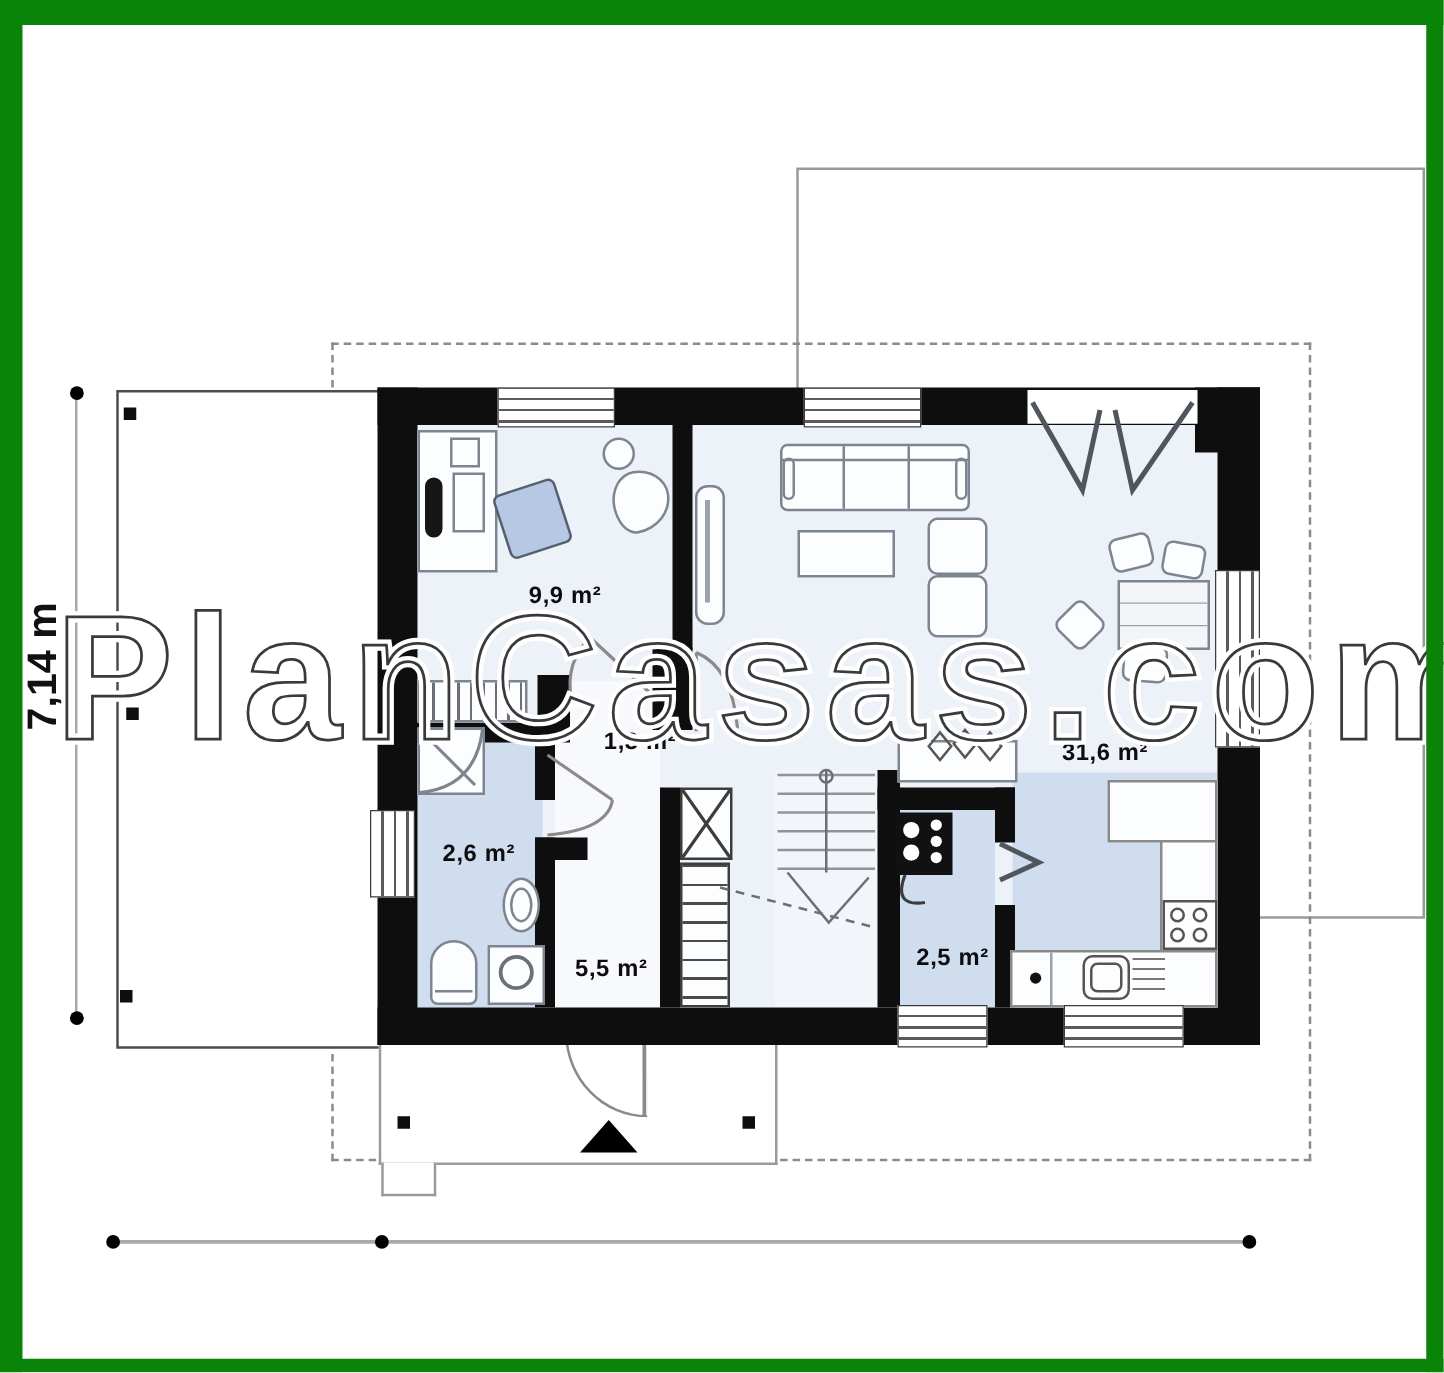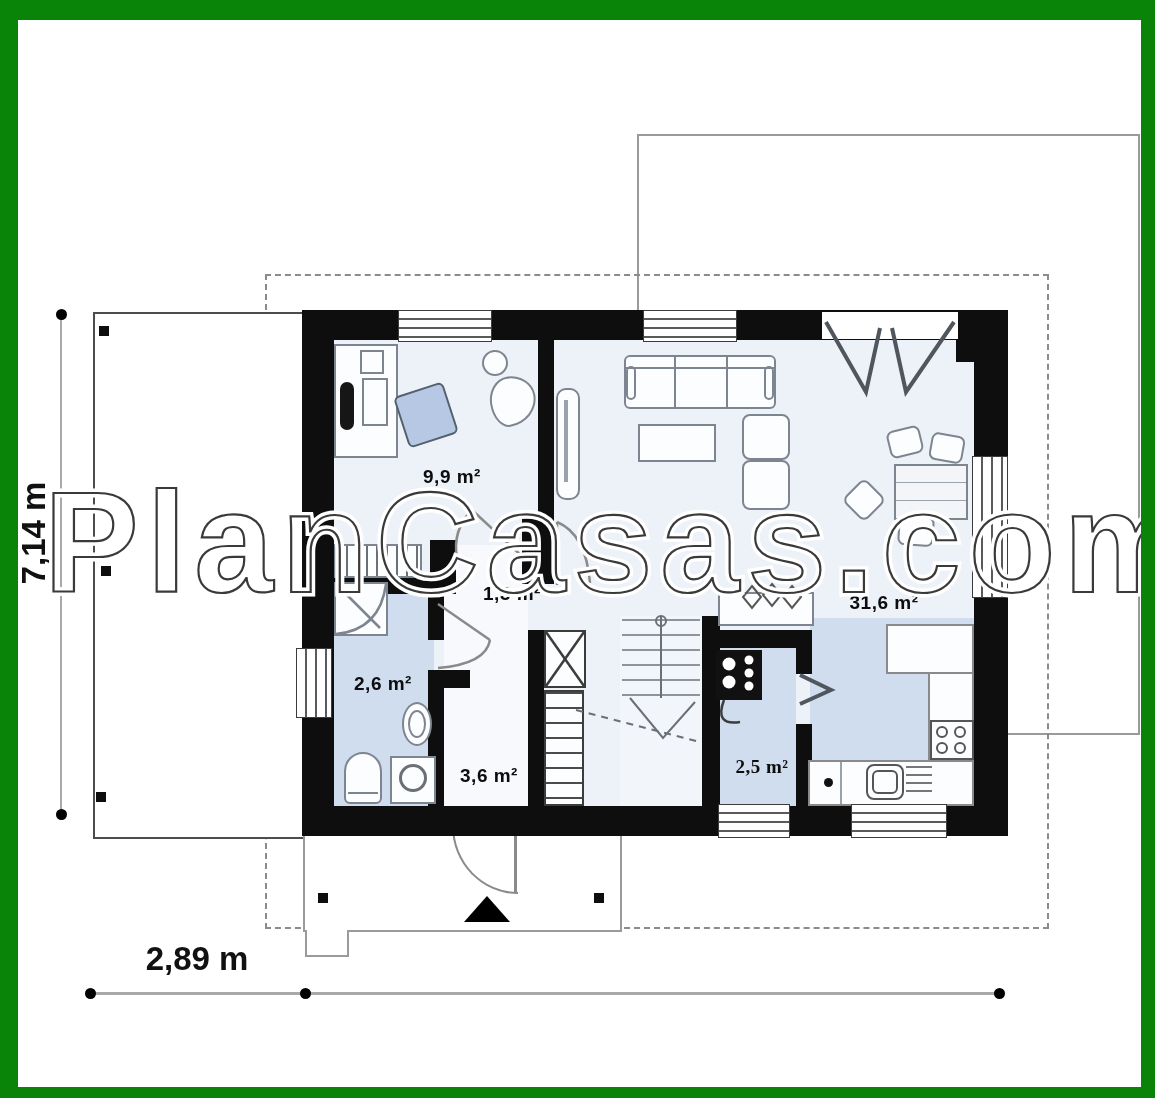--- a/index.html
+++ b/index.html
@@ -207,33 +207,32 @@
     <g stroke="#555" stroke-width="2" fill="none">
       <path d="M752,586 l9,11 l-9,11 l-9,-11 z"></path>
       <path d="M772,584 l9,11 l-9,11 l-9,-11 z"></path>
       <path d="M792,586 l9,11 l-9,11 l-9,-11 z"></path>
     </g>
   </svg>
 
   <div class="area-label" style="left:452px;top:477px;">9,9 m²</div>
   <div class="area-label" style="left:512px;top:594px;">1,3 m²</div>
   <div class="area-label" style="left:383px;top:684px;">2,6 m²</div>
-  <div class="area-label" style="left:489px;top:776px;">3,6 m²</div>
-  <div class="area-label" style="left:762px;top:767px;font-family:Liberation Serif, serif;">2,5 m²</div>
+  <div class="area-label" style="left:489px;top:776px;">5,5 m²</div>
+  <div class="area-label" style="left:762px;top:767px;">2,5 m²</div>
   <div class="area-label" style="left:884px;top:603px;">31,6 m²</div>
 
   <div class="dim-line" style="left:60px;top:314px;width:2px;height:500px;"></div>
   <div class="dim-dot" style="left:56px;top:309px;"></div>
   <div class="dim-dot" style="left:56px;top:809px;"></div>
   <div class="dim-label" style="left:-36px;top:514px;width:140px;transform:rotate(-90deg);">7,14 m</div>
 
   <div class="dim-line" style="left:90px;top:992px;width:910px;height:3px;"></div>
   <div class="dim-dot" style="left:85px;top:988px;"></div>
   <div class="dim-dot" style="left:300px;top:988px;"></div>
   <div class="dim-dot" style="left:994px;top:988px;"></div>
-  <div class="dim-label" style="left:117px;top:940px;width:160px;">2,89 m</div>
 
   <div class="wm">
     <span class="back">PlanCasas.com</span>
     <span class="front">PlanCasas.com</span>
   </div>
 
 </div>
 
 </body></html>

